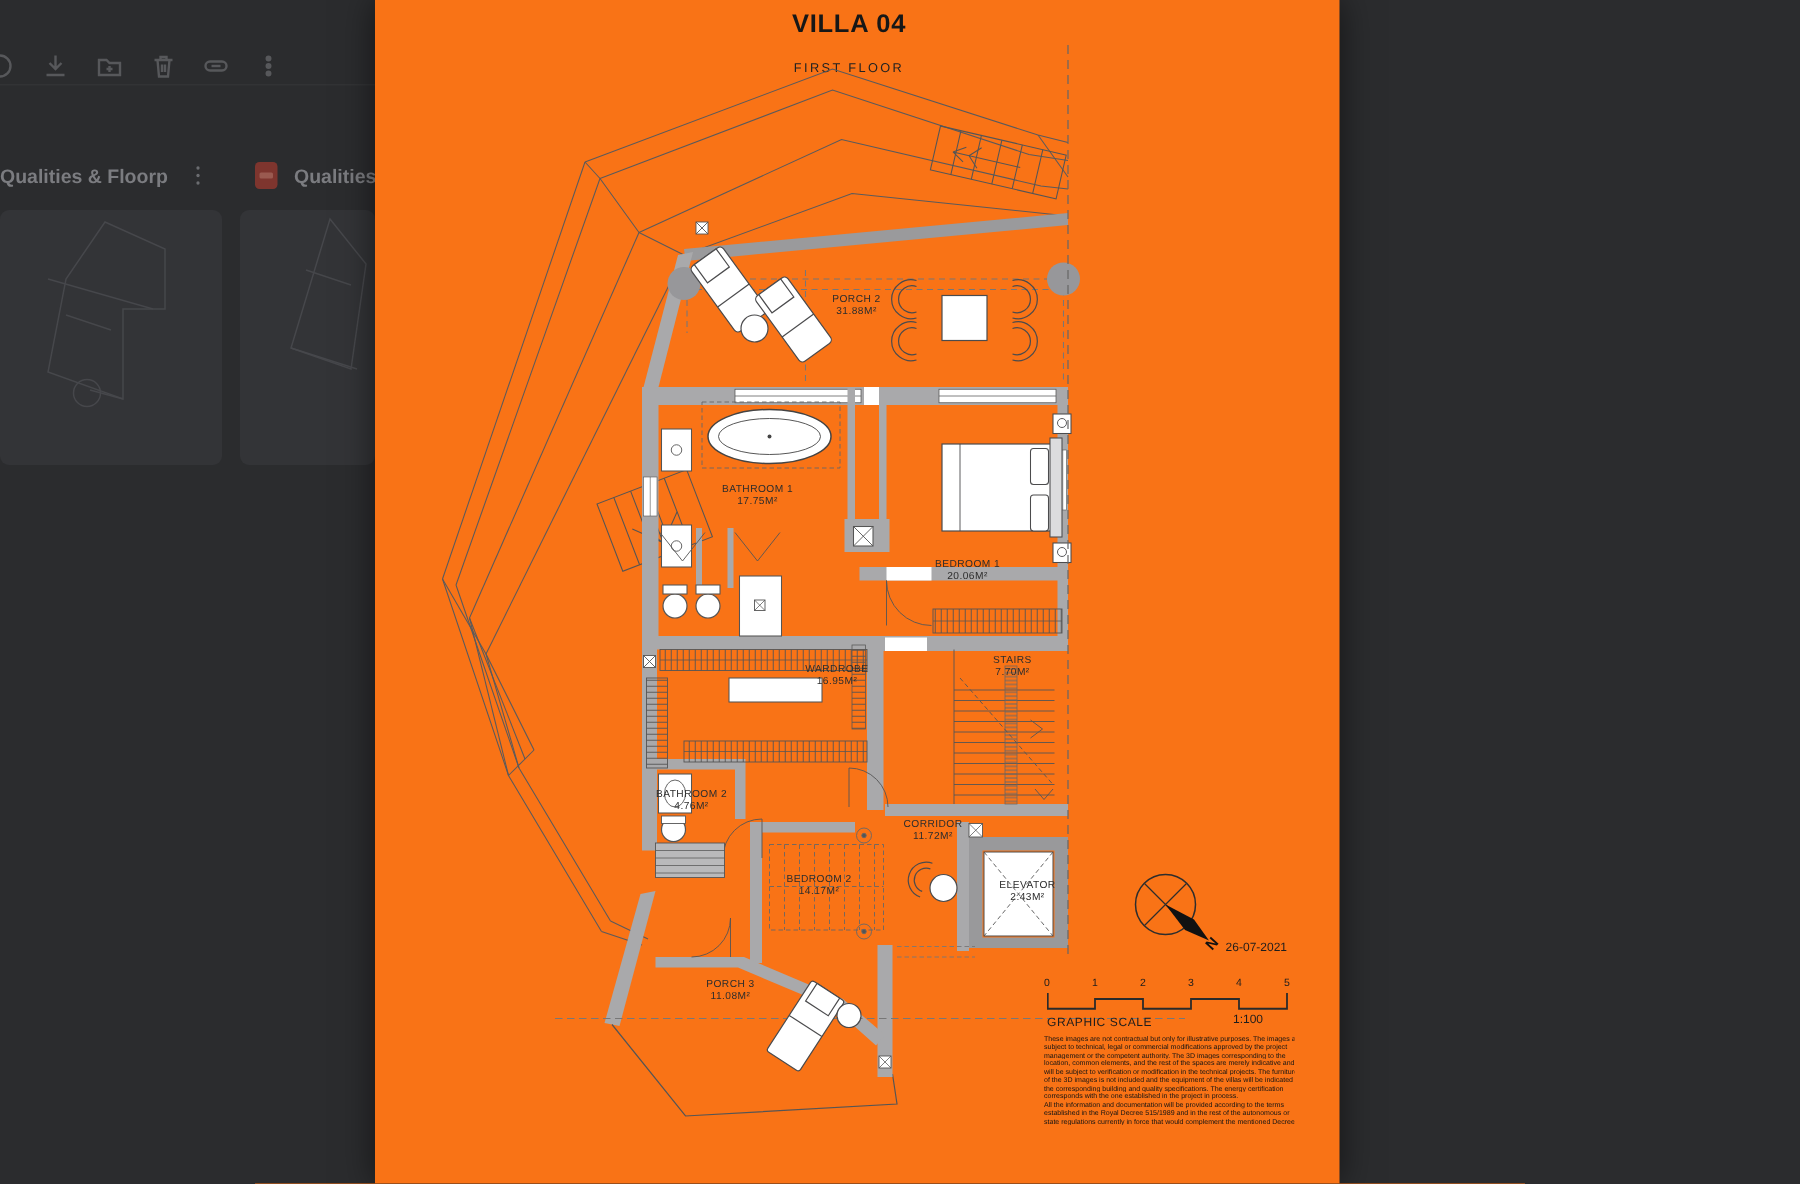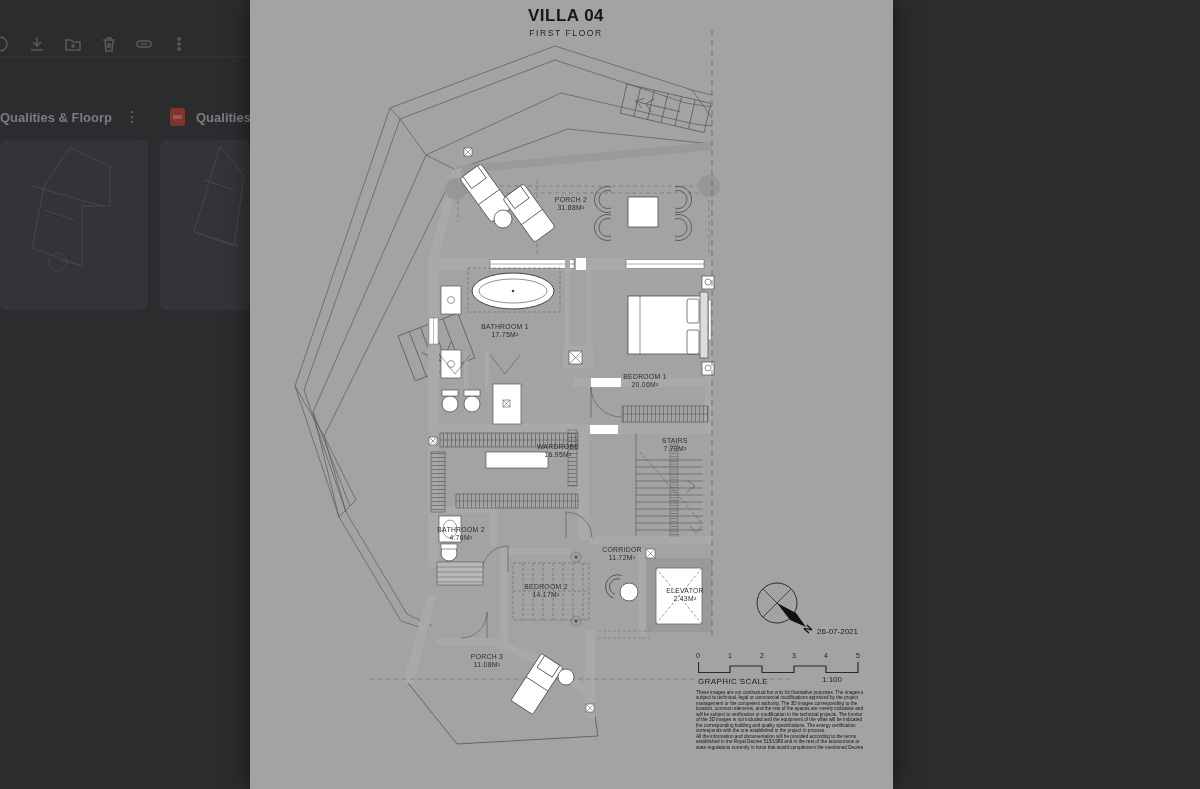--- a/index.html
+++ b/index.html
@@ -11,25 +11,25 @@
   .tb-btn svg{stroke:#57585b;fill:none;stroke-width:1.6}
   .card-title{position:absolute;top:110px;color:#7b7c80;font-size:13px;font-weight:bold;
               white-space:nowrap;overflow:hidden}
   .kebab{position:absolute;top:108px;width:18px;height:18px}
   .pdf-chip{position:absolute;top:108px;width:15px;height:18px;border-radius:3px;background:#7e352e}
   .pdf-chip:after{content:"";position:absolute;left:3px;top:7px;width:9px;height:4px;background:#9a5a50;border-radius:1px}
   .thumb{position:absolute;top:140px;height:170px;background:#333437;border-radius:6px;overflow:hidden}
   .thumb svg{stroke:#46474b;fill:none;stroke-width:1}
   .hdr-line{position:absolute;left:0;top:56px;width:250px;height:1px;background:rgba(255,255,255,.035)}
   
-  .page{position:absolute;left:250px;top:0;width:643px;height:789px;background:#a3a3a3;z-index:5;
+  .page{position:absolute;left:250px;top:0;width:643px;height:789px;background:#f97316;z-index:5;
         box-shadow:0 0 22px rgba(0,0,0,.55)}
   .title-block{position:absolute;left:0;top:6px;width:632px;text-align:center;color:#171717}
   .doc-title{font-size:17px;font-weight:bold;letter-spacing:.5px}
-  .doc-subtitle{font-size:8.5px;letter-spacing:1.6px;margin-top:2px;color:#222}
+  .doc-subtitle{font-size:8.5px;letter-spacing:1.6px;margin-top:14px;color:#222}
   .plan-svg{position:absolute;left:0;top:0}
   .room-label{position:absolute;width:96px;text-align:center;color:#2d2d2d;
               font-size:6.8px;line-height:8px;letter-spacing:.3px}
   .room-label .rn{white-space:nowrap}
   .room-label .ra{white-space:nowrap}
   .date-txt{position:absolute;left:448px;top:627px;width:160px;text-align:right;
             font-size:8px;color:#1d1d1d}
   .scale-wrap{position:absolute;left:448px;top:652px;width:160px;height:34px}
   .scale-wrap .tick{position:absolute;top:0;width:14px;text-align:center;font-size:7px;color:#1d1d1d}
   .scale-wrap svg{position:absolute;left:0;top:9px}

